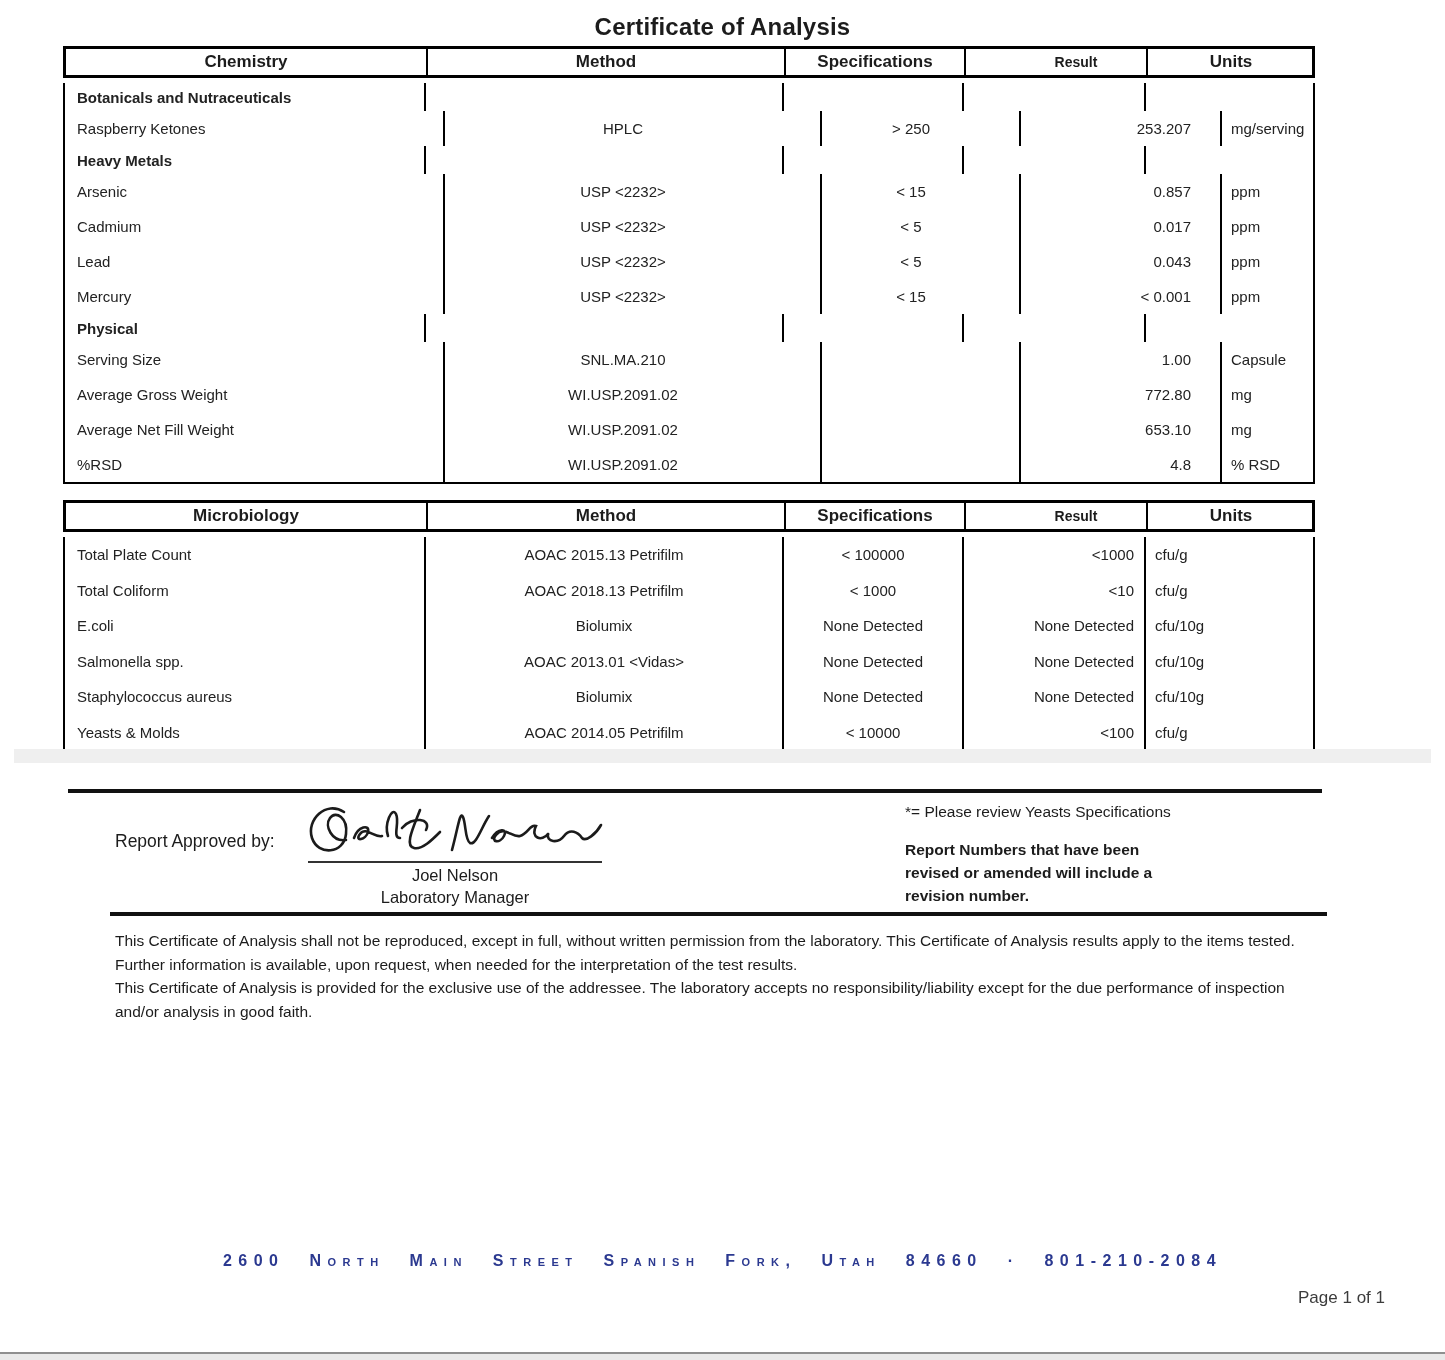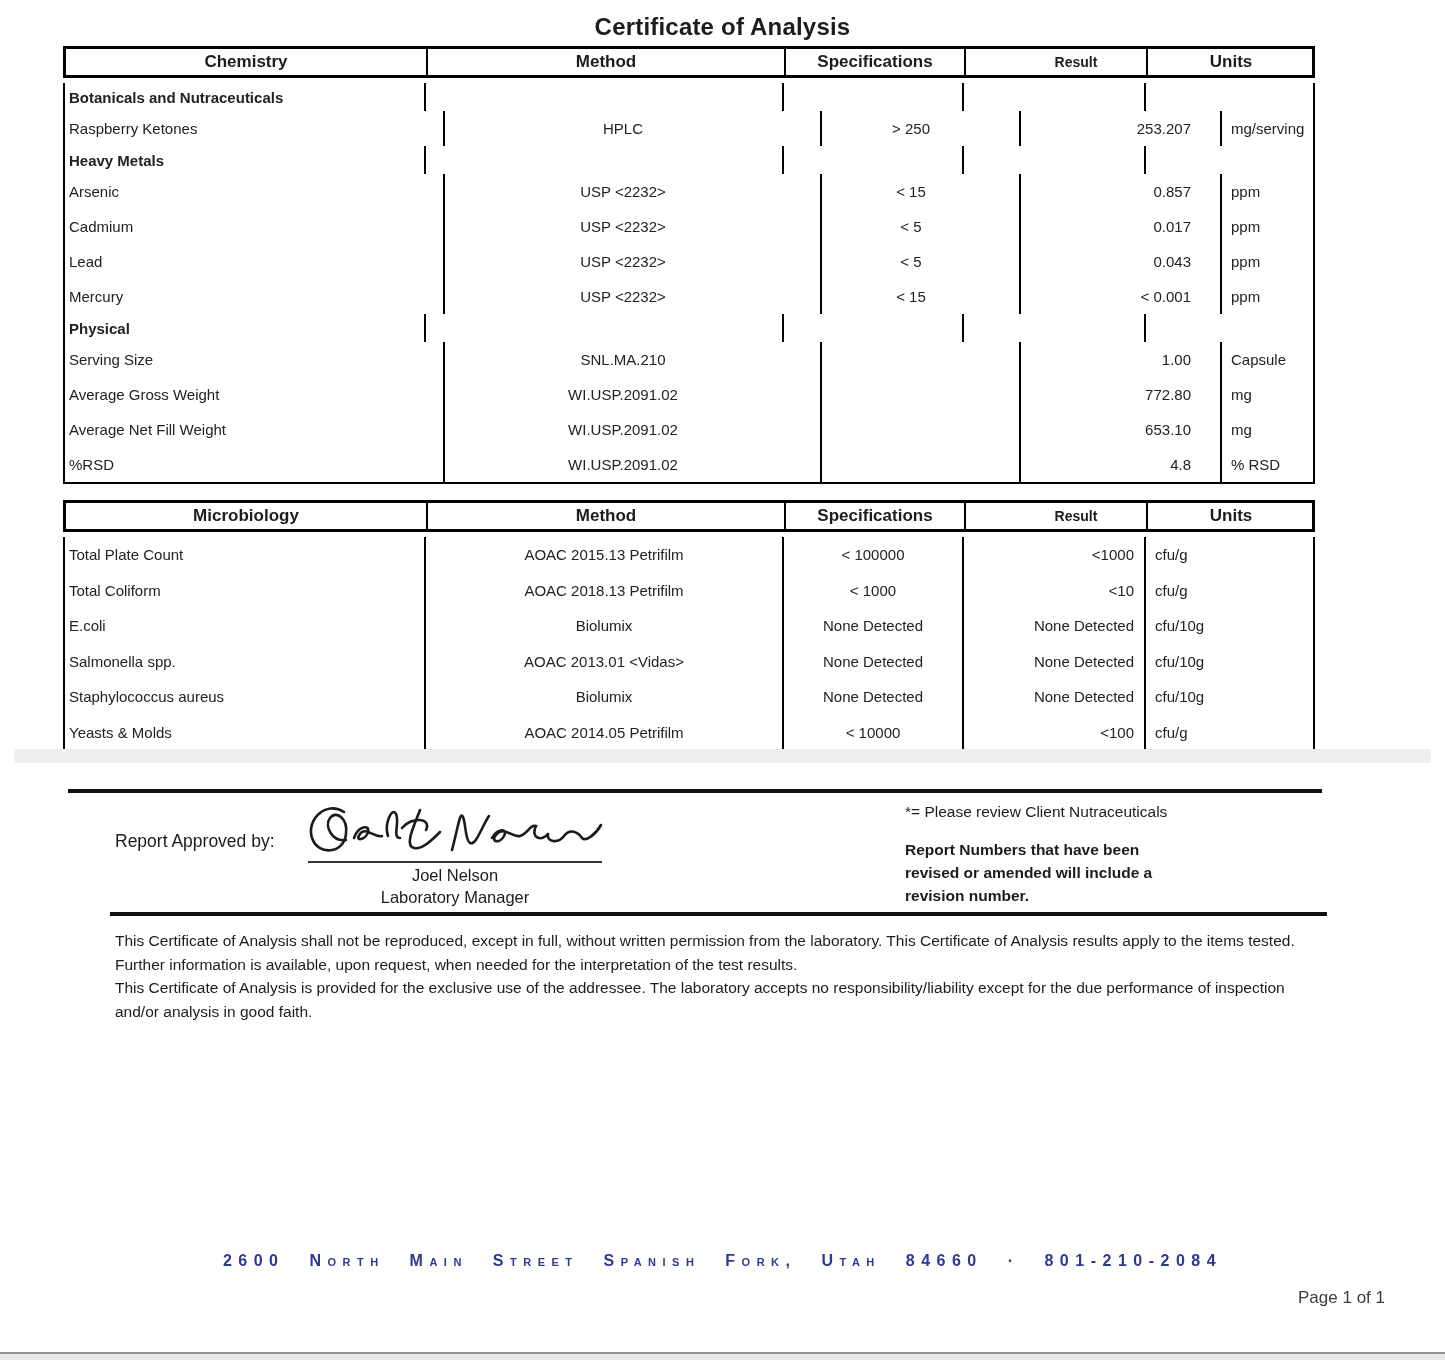--- a/index.html
+++ b/index.html
@@ -31,21 +31,21 @@
   }
   .trow { display:grid; grid-template-columns:359px 358px 180px 182px 169px; }
   .tbl--chem .trow.datarow { height:35px;gap:19px; }
   .tbl--chem .trow.section { height:28px; }
   .tbl--micro .trow.datarow { height:35.5px; }
   .tcell {
     display:flex; align-items:center; font-size:15px; color:#222;
     overflow:hidden; white-space:nowrap;
   }
   .tcell.c1, .tcell.c2, .tcell.c3, .tcell.c4 { border-left:2px solid #000; }
-  .tcell.c0 { justify-content:flex-start; padding-left:4px; }
+  .tcell.c0 { justify-content:flex-start; padding-left:12px; }
   .tcell.c1 { justify-content:center; }
   .tcell.c2 { justify-content:center; }
   .tcell.c3 { justify-content:flex-end; padding-right:10px; }
   .tcell.c4 { justify-content:flex-start; padding-left:9px; }
   .trow.section .tcell.c0 { font-weight:bold; font-size:15px; }
   
   .gray-band { position:absolute; left:14px; top:749px; width:1417px; height:14px; background:#efefef; }
   
   .rule1 { position:absolute; left:68px; top:789px; width:1254px; height:4px; background:#111; }
   .rule2 { position:absolute; left:110px; top:912px; width:1217px; height:4px; background:#111; }
@@ -239,21 +239,21 @@
       <path d="M152,52 C158,30 160,12 163,19 C166,26 165,42 170,45 C176,48 182,28 189,18"></path>
       <path d="M192,40 C198,30 208,30 204,38 C200,46 190,44 196,37 C204,27 212,40 220,38 C228,36 230,26 236,28 C230,40 242,44 248,36"></path>
       <path d="M248,36 C246,44 258,46 264,38 C270,30 278,34 282,40 C286,44 296,36 301,27"></path>
     </g>
   </svg>
 </div>
 <div class="sig-line"></div>
 <div class="sig-name">Joel Nelson</div>
 <div class="sig-title">Laboratory Manager</div>
 
-<div class="note-spec">*= Please review Client Nutraceuticals</div>
+<div class="note-spec">*= Please review Yeasts Specifications</div>
 <div class="note-revision">Report Numbers that have been revised or amended will include a revision number.</div>
 
 <div class="rule2"></div>
 
 <div class="legal">
   <div>This Certificate of Analysis shall not be reproduced, except in full, without written permission from the laboratory. This Certificate of Analysis results apply to the items tested. Further information is available, upon request, when needed for the interpretation of the test results.</div>
   <div>This Certificate of Analysis is provided for the exclusive use of the addressee. The laboratory accepts no responsibility/liability except for the due performance of inspection and/or analysis in good faith.</div>
 </div>
 
 <div class="footer-address">2600 North Main Street  Spanish Fork, Utah  84660  ·  801-210-2084</div>

